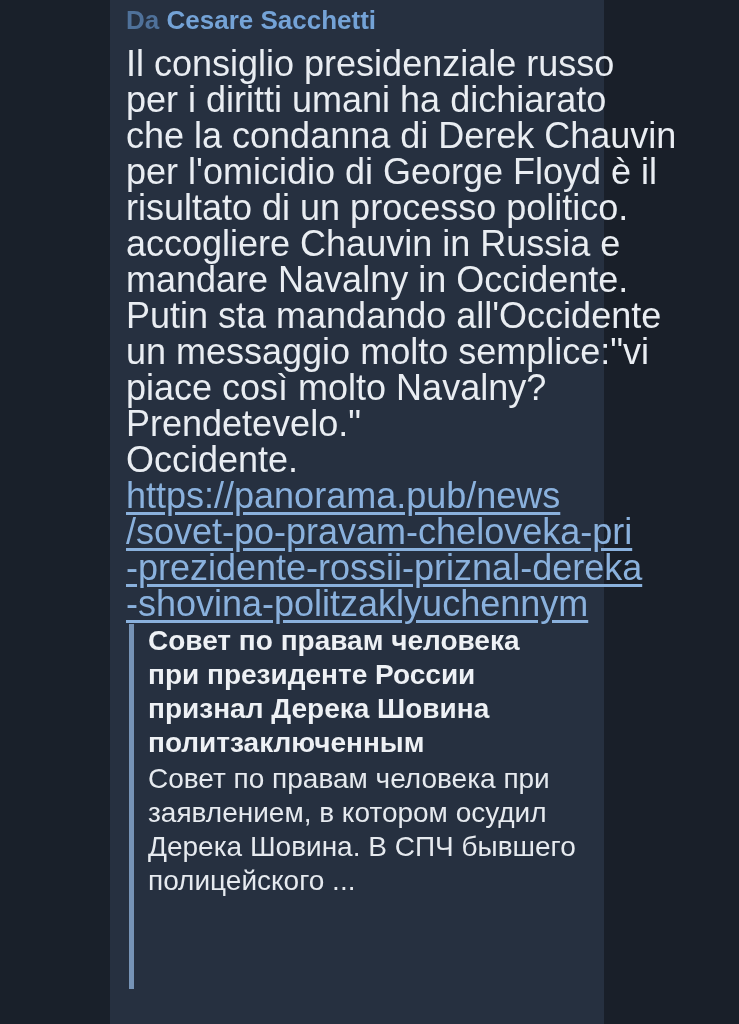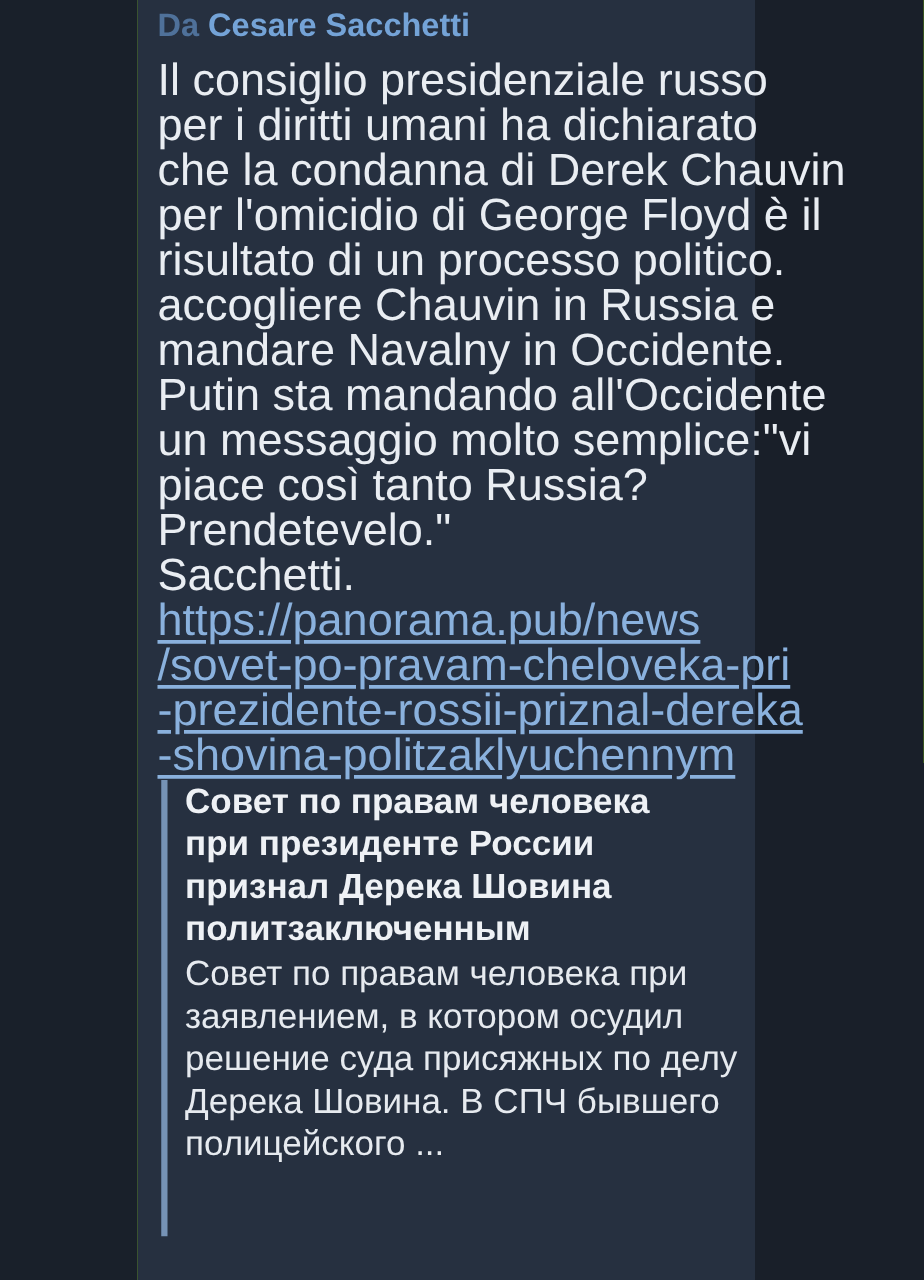--- a/index.html
+++ b/index.html
@@ -80,42 +80,41 @@
     <div class="msg-text">
       <div class="msg-line">Il consiglio presidenziale russo</div>
       <div class="msg-line">per i diritti umani ha dichiarato</div>
       <div class="msg-line">che la condanna di Derek Chauvin</div>
       <div class="msg-line">per l'omicidio di George Floyd è il</div>
       <div class="msg-line">risultato di un processo politico.</div>
       <div class="msg-line">accogliere Chauvin in Russia e</div>
       <div class="msg-line">mandare Navalny in Occidente.</div>
       <div class="msg-line">Putin sta mandando all'Occidente</div>
       <div class="msg-line">un messaggio molto semplice:"vi</div>
-      <div class="msg-line">piace così tanto Russia?</div>
+      <div class="msg-line">piace così molto Navalny?</div>
       <div class="msg-line">Prendetevelo."</div>
-      <div class="msg-line">Sacchetti.</div>
+      <div class="msg-line">Occidente.</div>
 
       <a class="msg-link">
         <div class="msg-line">https://panorama.pub/news</div>
         <div class="msg-line">/sovet-po-pravam-cheloveka-pri</div>
         <div class="msg-line">-prezidente-rossii-priznal-dereka</div>
         <div class="msg-line">-shovina-politzaklyuchennym</div>
       </a>
     </div>
 
     <div class="preview">
       <div class="preview-title">
         <div class="msg-line">Совет по правам человека</div>
         <div class="msg-line">при президенте России</div>
         <div class="msg-line">признал Дерека Шовина</div>
         <div class="msg-line">политзаключенным</div>
       </div>
       <div class="preview-body">
         <div class="msg-line">Совет по правам человека при</div>
         <div class="msg-line">заявлением, в котором осудил</div>
-        <div class="msg-line">решение суда присяжных по делу</div>
         <div class="msg-line">Дерека Шовина. В СПЧ бывшего</div>
         <div class="msg-line">полицейского ...</div>
       </div>
     </div>
 
   </div>
 </div>
 
 </body></html>

